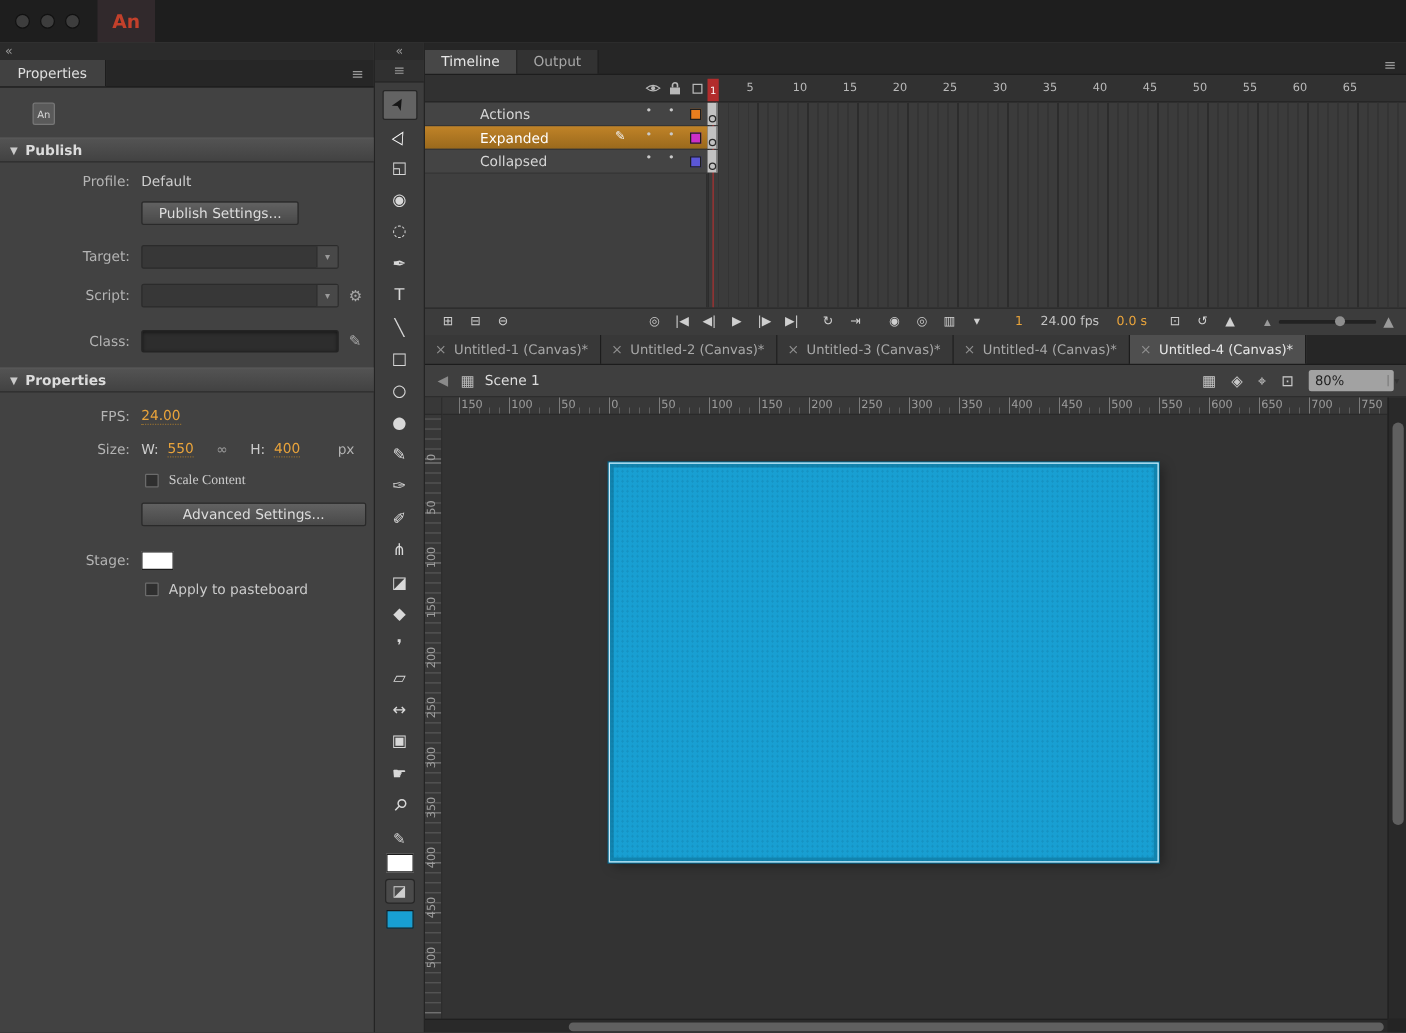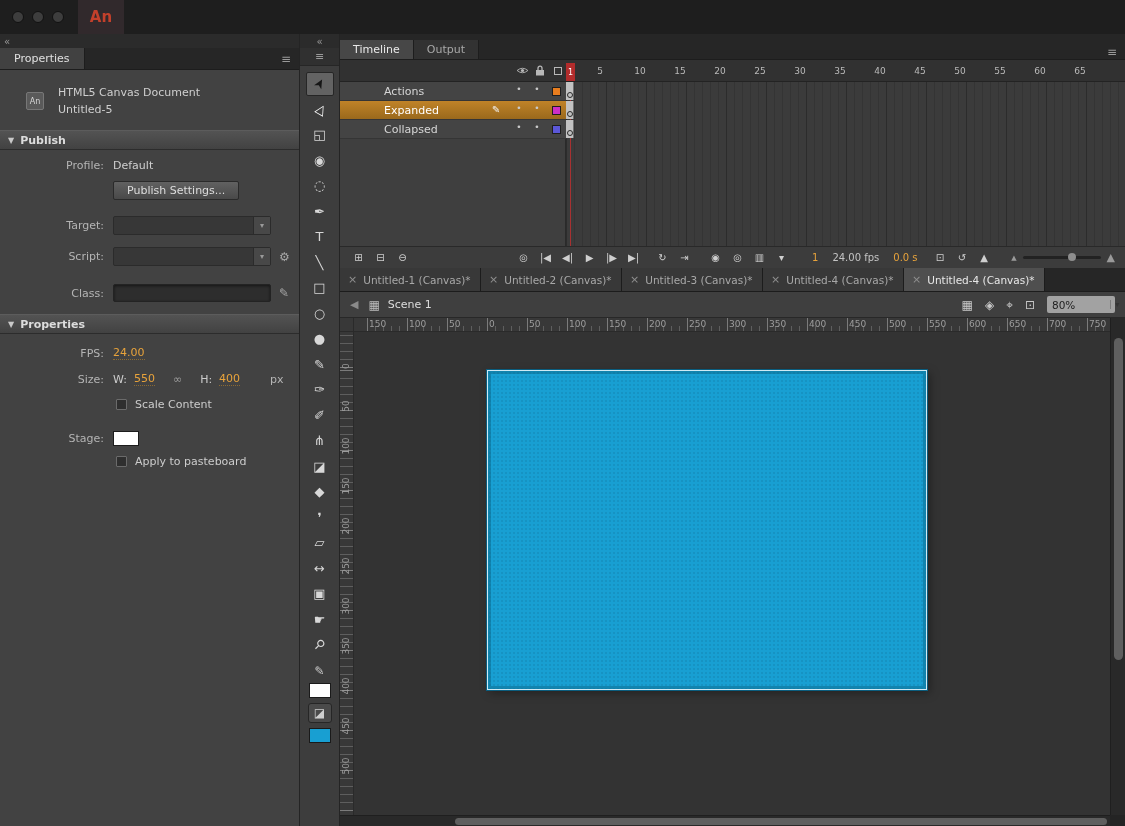--- a/index.html
+++ b/index.html
@@ -143,24 +143,20 @@
   <div class="props-panel" data-name="properties-panel">
     <div class="prow-top">
       <span data-name="collapse-properties-panel-icon">«</span>
     </div>
     <div class="ptabbar">
       <span class="ptab" data-name="tab-properties">Properties</span>
       <span class="pmenu" data-name="properties-panel-menu-icon">≡</span>
     </div>
     <div class="docinfo">
       <span class="docicon" data-name="document-type-icon">An</span>
-      <div class="doclines">
-        <div data-name="document-type-label">HTML5 Canvas Document</div>
-        <div data-name="document-name-label">Untitled-5</div>
-      </div>
     </div>
 
     <div class="sechead" data-name="publish-section-header">
       <span class="tri" data-name="collapse-triangle-icon">▼</span>
       <span data-name="publish-section-title">Publish</span>
     </div>
 
     <div class="prow">
       <span class="plabel" data-name="profile-label">Profile:</span>
       <span class="pval" data-name="profile-value">Default</span>
@@ -198,23 +194,26 @@
     </div>
     <div class="prow" style="margin-top:12px;">
       <span class="plabel" data-name="size-label">Size:</span>
       <span data-name="width-label">W:</span>
       <span class="oval" style="margin-left:7px;" data-name="width-value">550</span>
       <span style="margin-left:18px;color:#9a9a9a;" data-name="link-dimensions-icon">∞</span>
       <span style="margin-left:18px;" data-name="height-label">H:</span>
       <span class="oval" style="margin-left:7px;" data-name="height-value">400</span>
       <span style="margin-left:30px;color:#b4b4b4;" data-name="unit-label">px</span>
     </div>
-    <div class="prow" style="margin-left:76px;margin-top:12px;">
+    <div class="prow" style="margin-left:76px;margin-top:12px;font-family:Liberation Serif, serif;">
       <span class="chk" data-name="scale-content-checkbox"></span>
       <span data-name="scale-content-label">Scale Content</span>
+    </div>
+    <div class="prow" style="margin-left:73px;margin-top:12px;">
+      <span class="abtn" style="width:180px;justify-content:center;" data-name="advanced-settings-button">Advanced Settings...</span>
     </div>
     <div class="prow" style="margin-top:20px;">
       <span class="plabel" data-name="stage-label">Stage:</span>
       <span class="swatchbox" data-name="stage-color-swatch" style="background: rgb(255, 255, 255);"></span>
     </div>
     <div class="prow" style="margin-left:76px;">
       <span class="chk" data-name="apply-pasteboard-checkbox"></span>
       <span data-name="apply-pasteboard-label">Apply to pasteboard</span>
     </div>
   </div>

